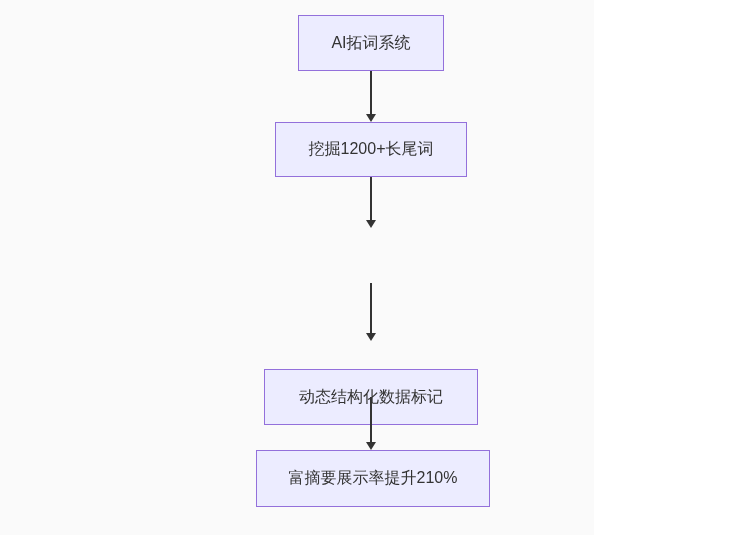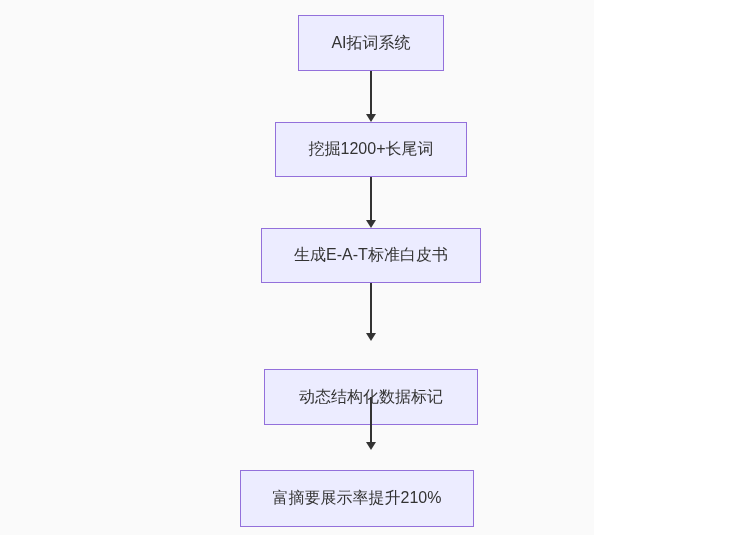--- a/index.html
+++ b/index.html
@@ -26,21 +26,21 @@
     display: flex;
     align-items: center;
     justify-content: center;
     text-align: center;
     white-space: nowrap;
   }
   .n1 { left: 298px; top: 15px;  width: 146px; height: 56px; }
   .n2 { left: 275px; top: 122px; width: 192px; height: 55px; justify-content: center; }
   .n3 { left: 261px; top: 228px; width: 220px; height: 55px; }
   .n4 { left: 264px; top: 341px; width: 214px; height: 56px; margin-top: 28px; }
-  .n5 { left: 240px; top: 450px; width: 234px; height: 57px; margin-top: 20px; }
+  .n5 { left: 256px; top: 450px; width: 234px; height: 57px; }
 
   .arrow {
     position: absolute;
     left: 366px;           
     width: 10px;
     display: flex;
     flex-direction: column;
     align-items: center;
   }
   .arrow .line {
@@ -76,23 +76,20 @@
 
   <div class="node n2">
     <span>挖掘1200+长尾词</span>
   </div>
 
   <div class="arrow a2">
     <div class="line"></div>
     <div class="head"></div>
   </div>
 
-  <div class="node n3">
-    <span>生成E-A-T标准白皮书</span>
-  </div>
 
   <div class="arrow a3">
     <div class="line"></div>
     <div class="head"></div>
   </div>
 
   <div class="node n4">
     <span>动态结构化数据标记</span>
   </div>
 

